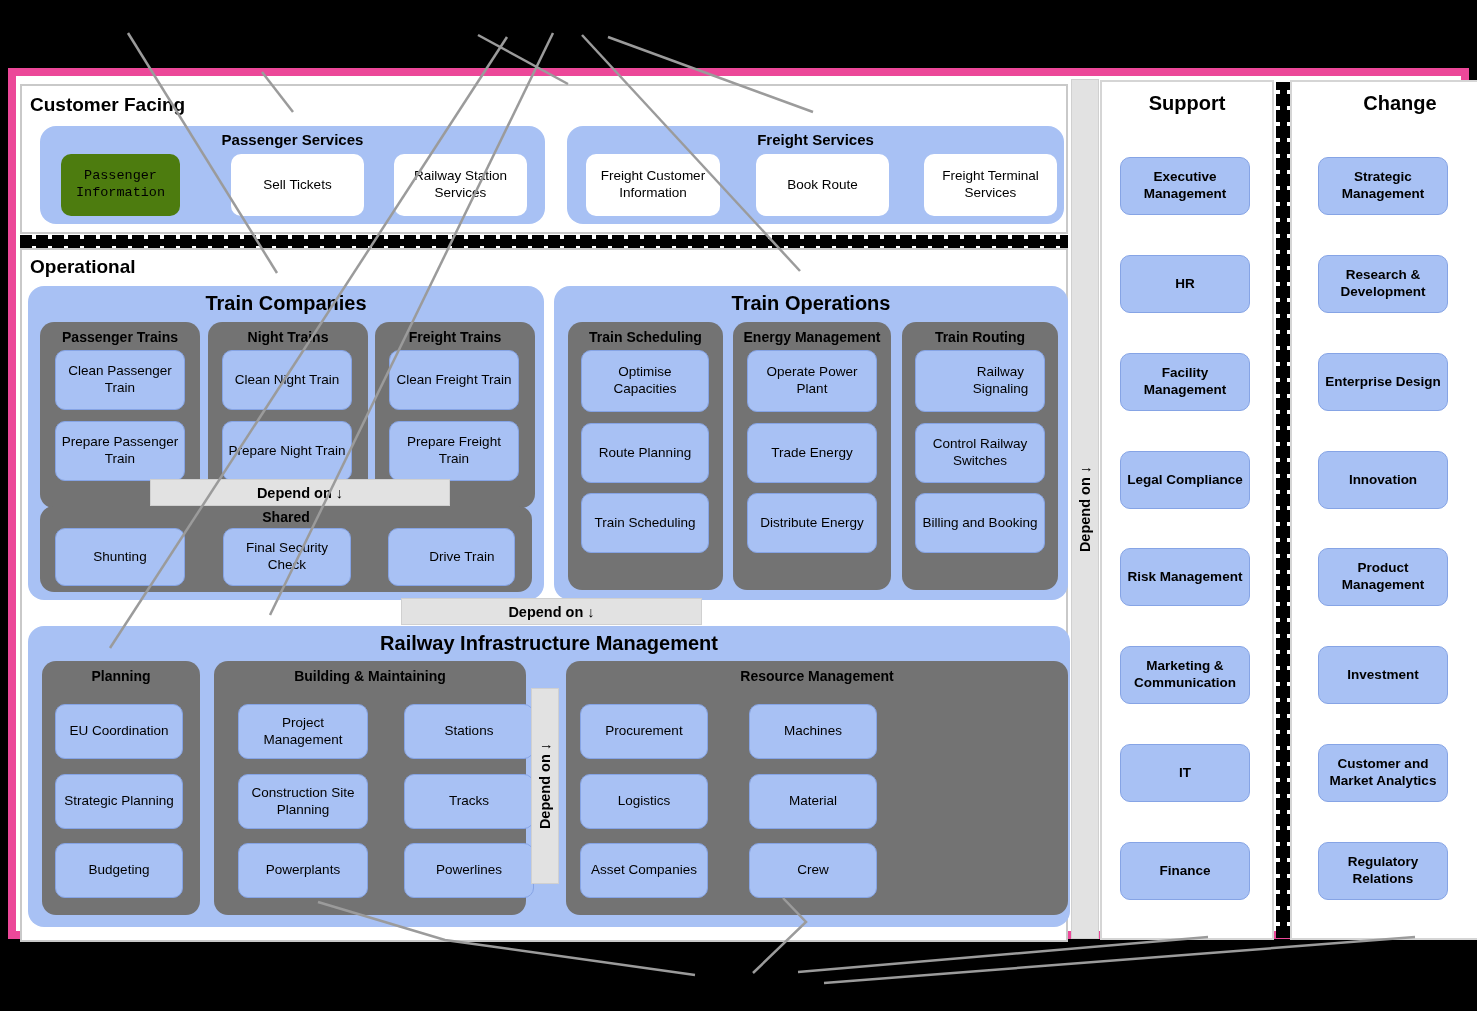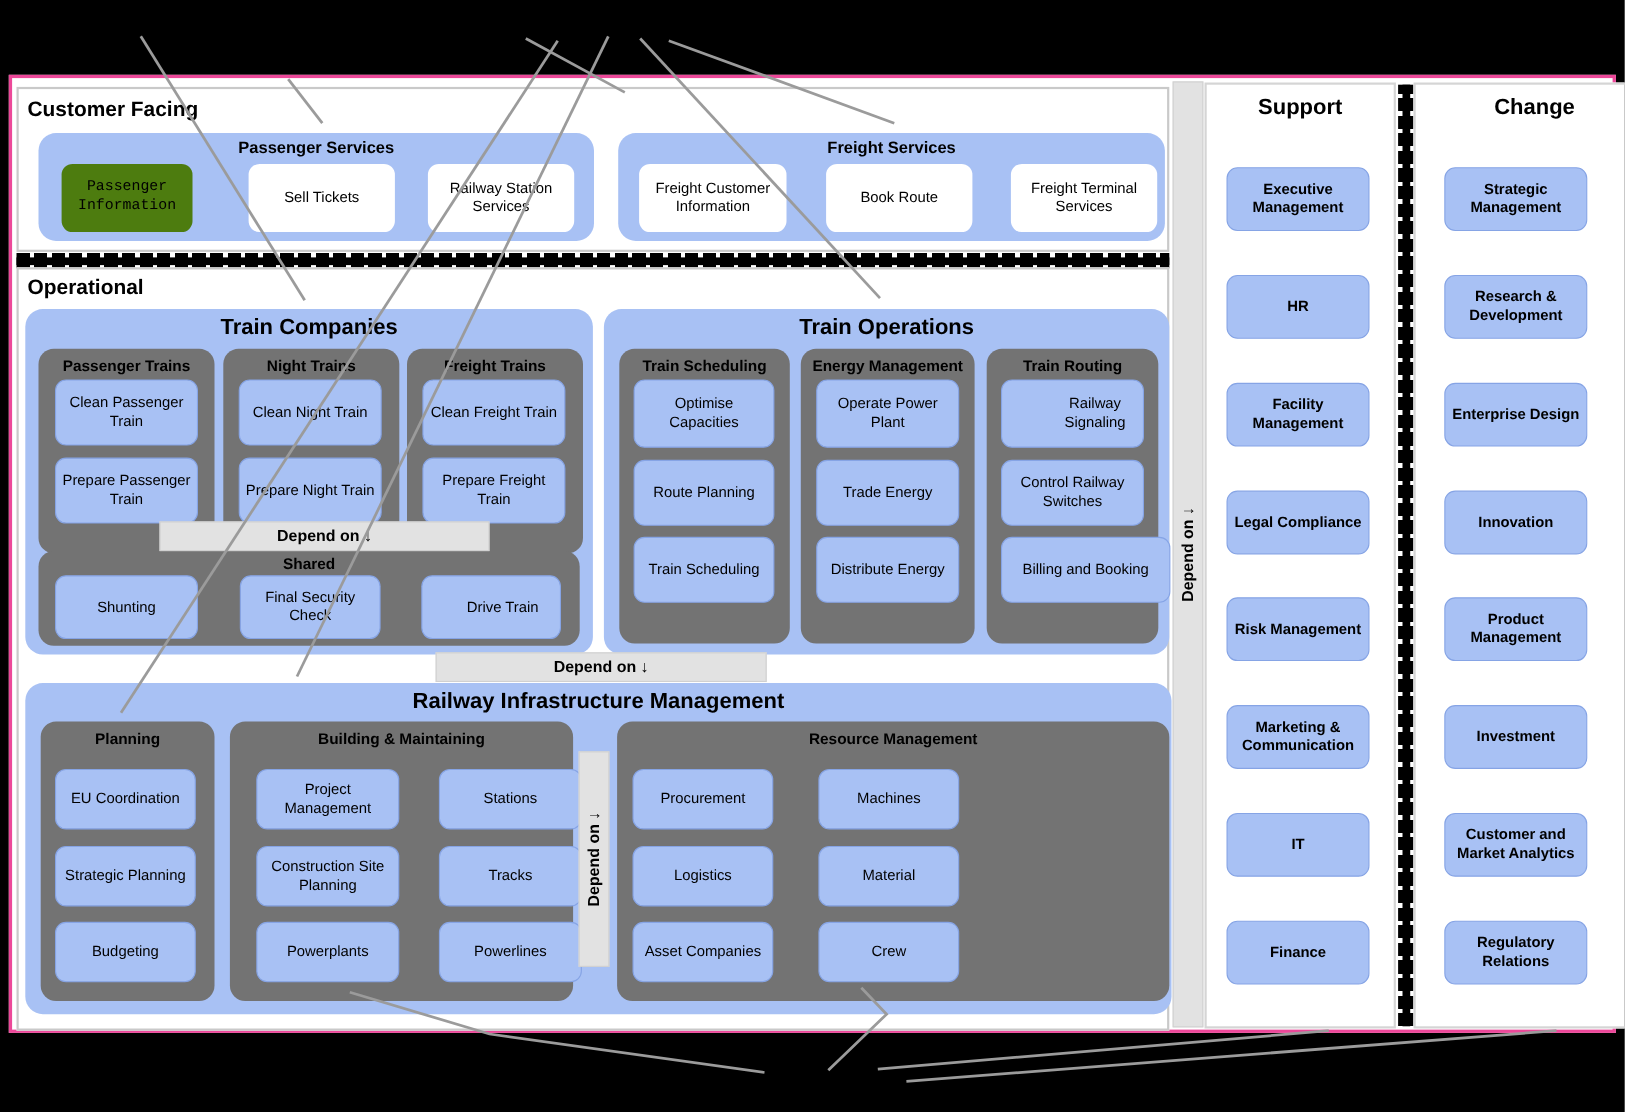--- a/index.html
+++ b/index.html
@@ -2,21 +2,21 @@
 <html><head>
 <meta charset="utf-8">
 <style>
   html,body{margin:0;padding:0;}
   body{
     width:1477px;height:1011px;background:#000;position:relative;overflow:hidden;
     font-family:"Liberation Sans", sans-serif;color:#000;
   }
   .canvas{
     position:absolute;left:8px;top:68px;width:1461px;height:871px;
-    background:#fff;border:3px solid #ec4899;box-sizing:border-box;
+    background:#fff;border:8px solid #ec4899;box-sizing:border-box;
   }
   .panel{
     position:absolute;background:#fff;border:2px solid #c9c9c9;box-sizing:border-box;
   }
   .section-title{
     position:absolute;font-weight:bold;font-size:19px;white-space:nowrap;
   }
   .bluebox{
     position:absolute;background:#a8c1f4;border-radius:16px;box-sizing:border-box;
   }
@@ -138,21 +138,21 @@
       <div class="whitebox" style="left:179px;top:36px;width:158px;height:268px;">
         <div class="sub-title">Energy Management</div>
         <div class="cap" style="left:14px;top:28px;width:130px;height:62px;">Operate Power Plant</div>
         <div class="cap" style="left:14px;top:101px;width:130px;height:60px;">Trade Energy</div>
         <div class="cap" style="left:14px;top:171px;width:130px;height:60px;">Distribute Energy</div>
       </div>
       <div class="whitebox" style="left:348px;top:36px;width:156px;height:268px;">
         <div class="sub-title">Train Routing</div>
         <div class="cap" style="left:13px;top:28px;width:130px;height:62px;padding-left:46px;">Railway Signaling</div>
         <div class="cap" style="left:13px;top:101px;width:130px;height:60px;">Control Railway Switches</div>
-        <div class="cap" style="left:13px;top:171px;width:154px;height:60px;">Billing and Booking</div>
+        <div class="cap" style="left:13px;top:171px;width:130px;height:60px;">Billing and Booking</div>
       </div>
     </div>
 
     <div class="dependbar" style="left:379px;top:348px;width:301px;height:27px;">
       <span>Depend on ↓</span>
     </div>
 
     <div class="bluebox" style="left:6px;top:376px;width:1042px;height:301px;">
       <div class="col-title" style="top:6px;">Railway Infrastructure Management</div>
 

